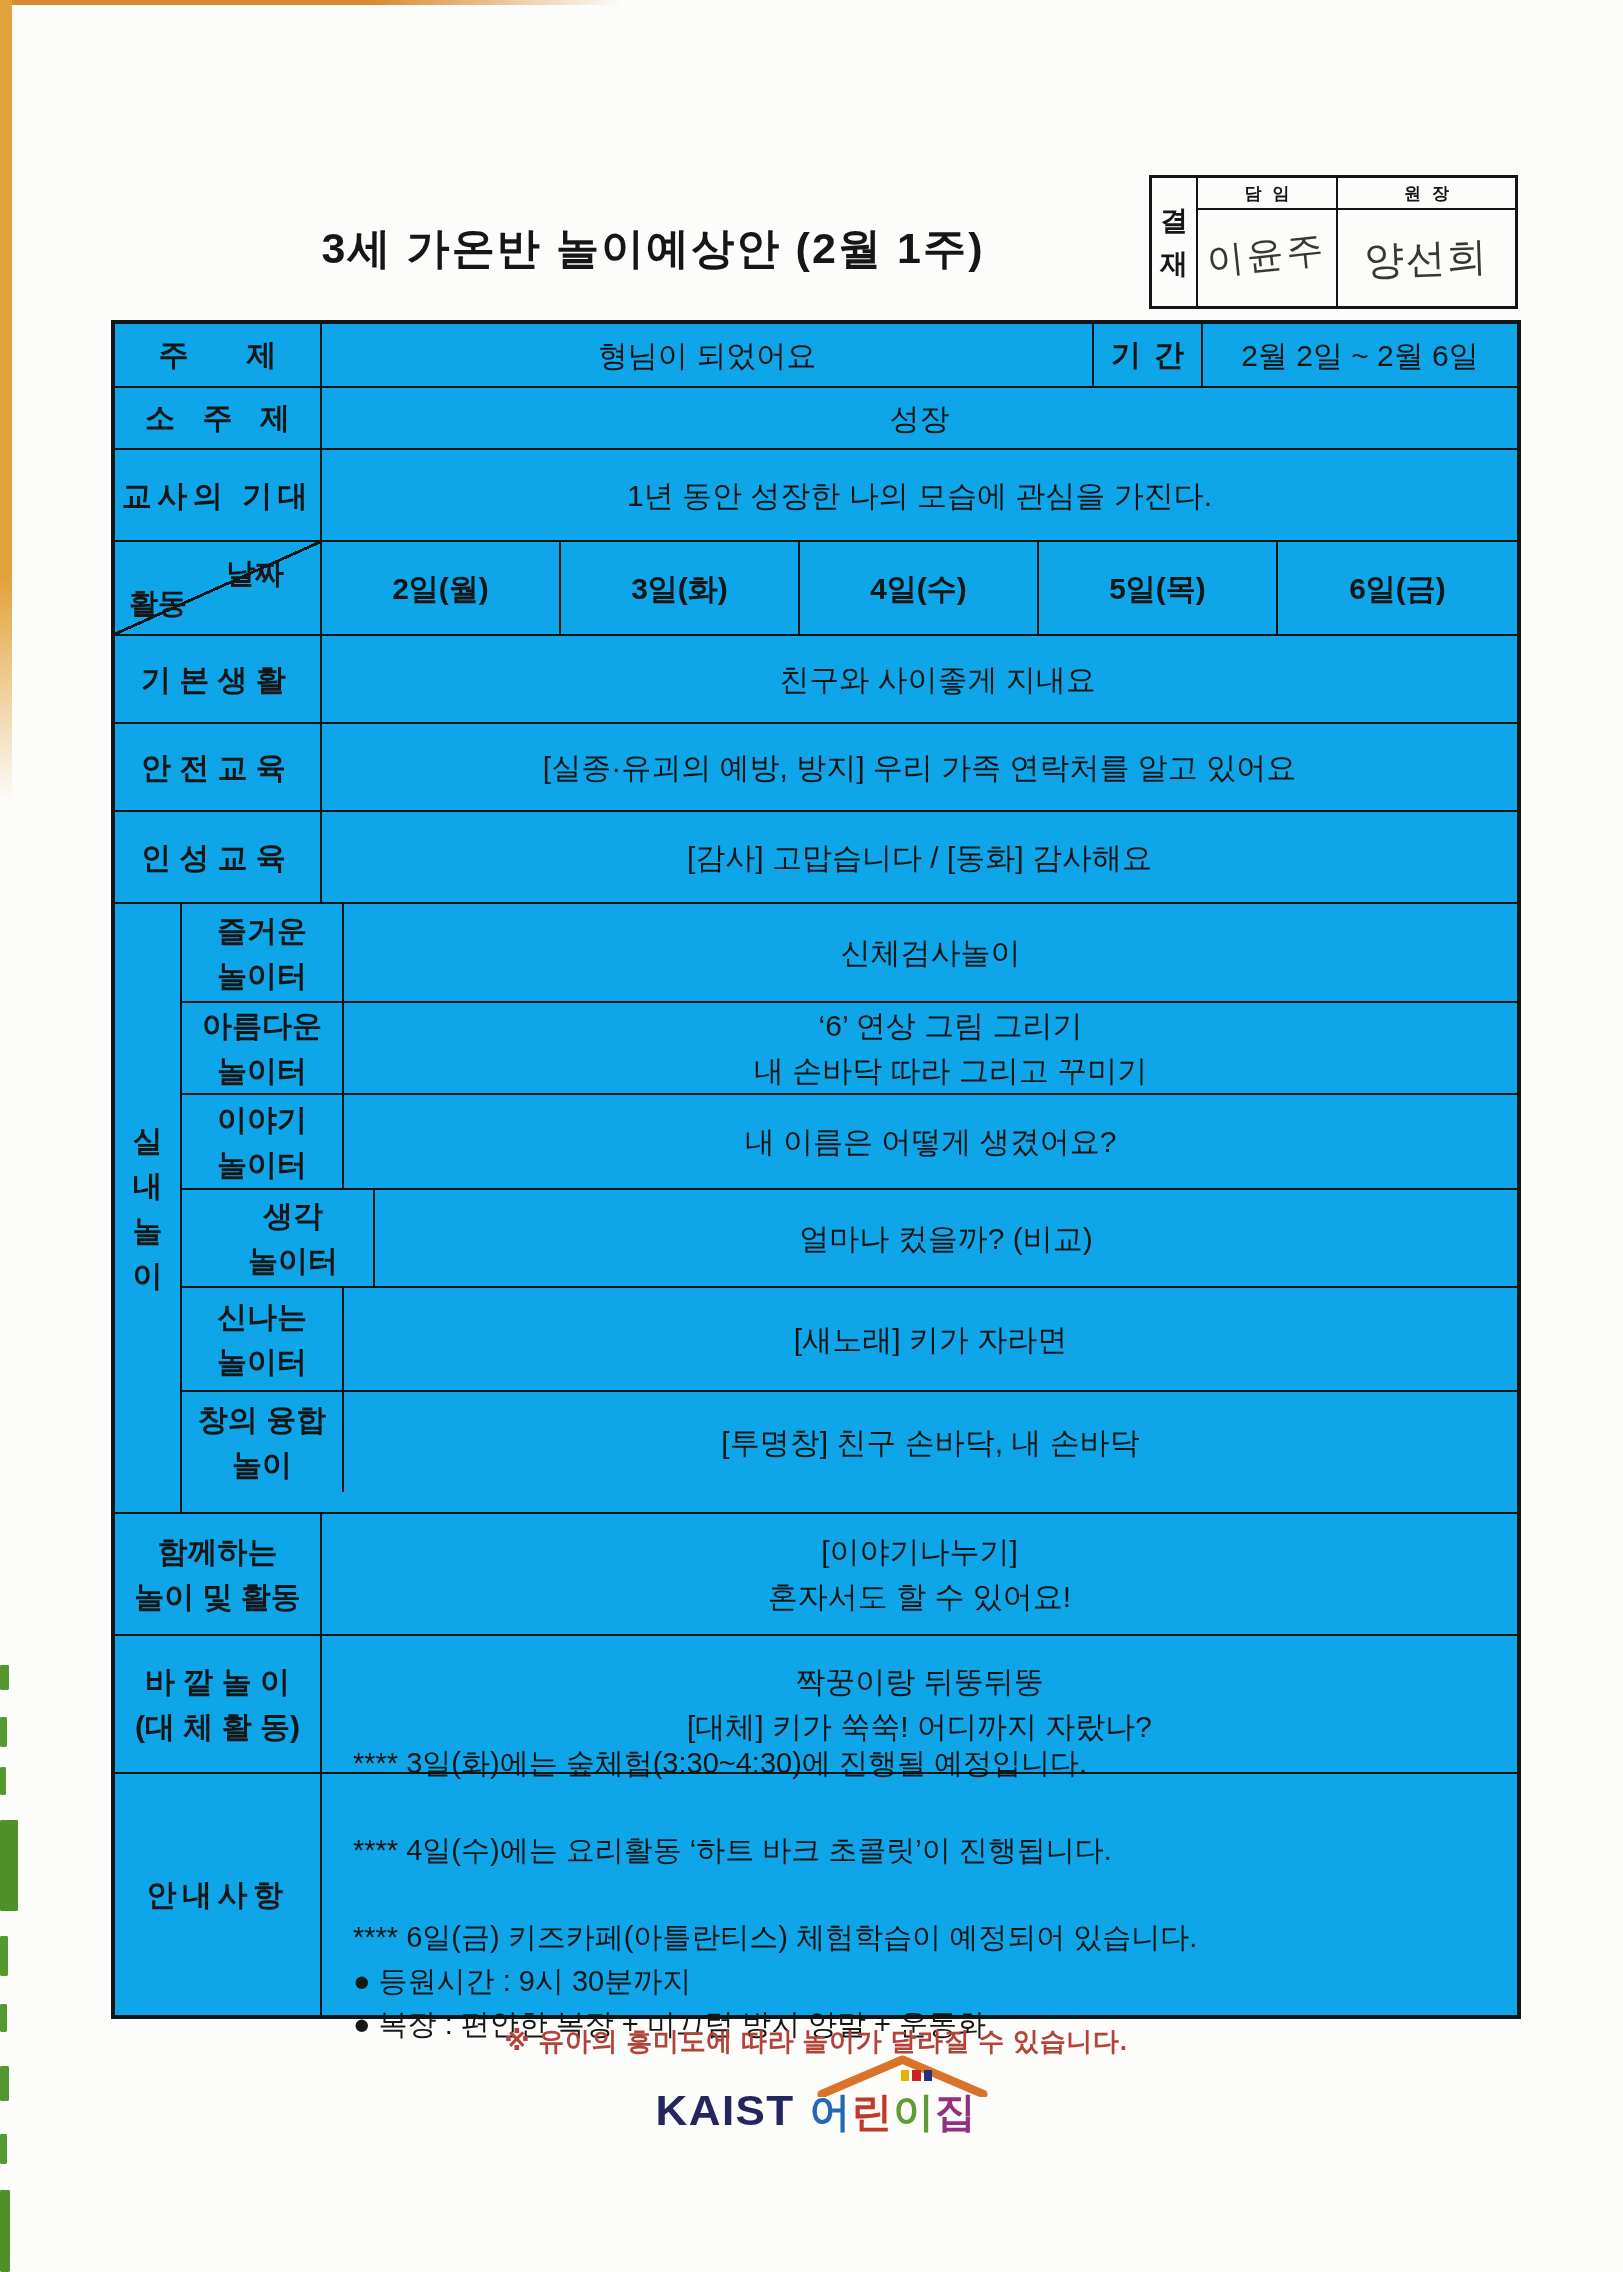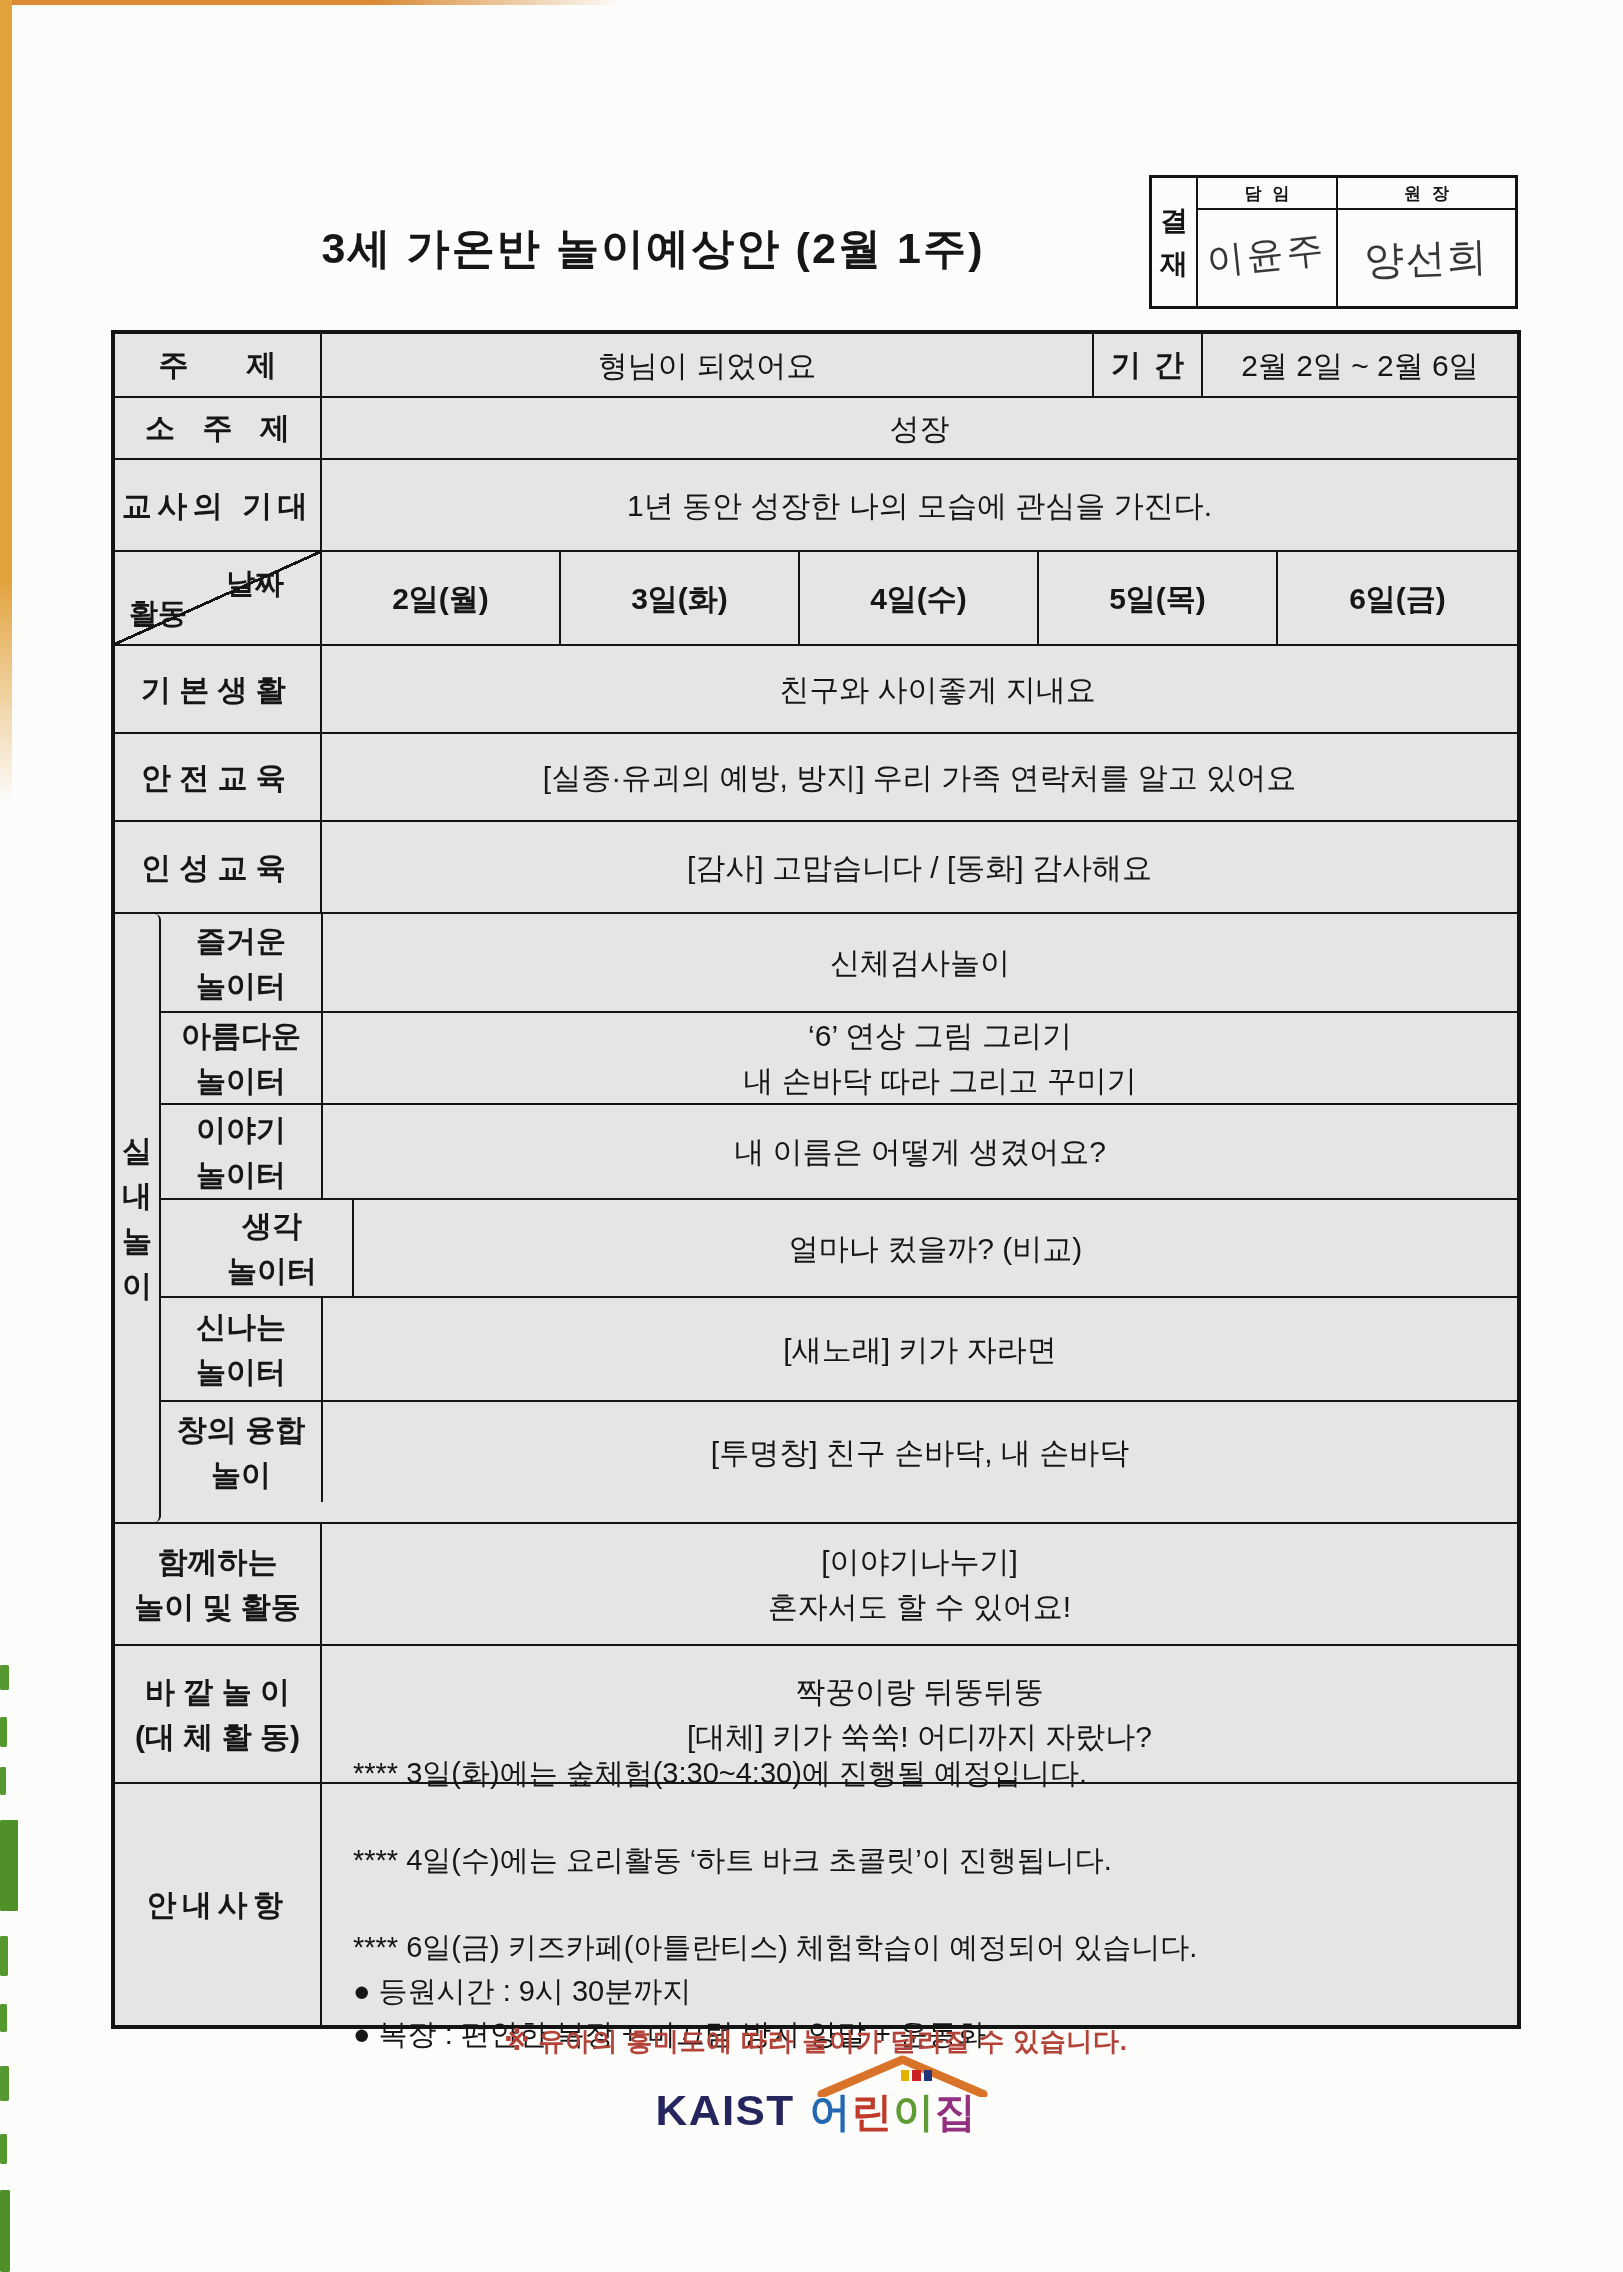--- a/index.html
+++ b/index.html
@@ -40,22 +40,22 @@
   .ap-h2{flex:1;}
   .ap-sig{display:flex;flex:1;}
   .ap-s1{width:140px;border-right:2.8px solid #141414;box-sizing:border-box;}
   .ap-s2{flex:1;}
   .ap-sig div{display:flex;align-items:center;justify-content:center;}
   .sig{font-family:"DejaVu Serif","Liberation Serif",serif;color:#1c1c1c;opacity:.88;}
   .sig1{font-size:37px;transform:rotate(-6deg) translateY(-2.8px);letter-spacing:2.8px;}
   .sig2{font-size:40px;transform:rotate(-2deg);letter-spacing:1.4px;}
 
   
-  .tbl{position:absolute;left:111px;top:330px;width:1410px;
-       border:4.1px solid #141414;box-sizing:border-box;background:#e5e5e5;}
+  .tbl{position:absolute;left:111px;top:320px;width:1410px;
+       border:4.1px solid #141414;box-sizing:border-box;background:#0ea5e9;}
   .row{display:flex;box-sizing:border-box;border-bottom:2.8px solid #141414;}
   .row.last{border-bottom:none;}
   .cell{box-sizing:border-box;display:flex;align-items:center;justify-content:center;
         font-size:30px;text-align:center;white-space:pre-line;line-height:1.5;}
   .lab{font-weight:700;}
   .br{border-right:2.8px solid #141414;}
   .w-label{width:207px;}
   .grow{flex:1;}
   .jl{display:block;text-align:justify;text-align-last:justify;
       align-self:center;line-height:1;}
@@ -74,22 +74,22 @@
   .corner{position:relative;background:
       linear-gradient(to bottom right,transparent calc(50% - 1.4px),
       #141414 calc(50% - 1.4px),#141414 calc(50% + 1.4px),transparent calc(50% + 1.4px));}
   .corner .c-date{position:absolute;top:9.7px;right:36px;font-weight:700;font-size:29px;}
   .corner .c-act{position:absolute;bottom:8.3px;left:14px;font-weight:700;font-size:29px;}
   .w-day{width:239px;font-weight:700;font-size:30px;}
   .w-day.last-day{width:auto;flex:1;}
 
   
   .indoor{display:flex;box-sizing:border-box;border-bottom:2.8px solid #141414;height:610px;}
-  .in-group{width:46px;border-right:2.8px solid #141414;box-sizing:border-box;
-            display:flex;align-items:center;justify-content:center;border-radius:6px;}
+  .in-group{width:67px;border-right:2.8px solid #141414;box-sizing:border-box;
+            display:flex;align-items:center;justify-content:center;}
   .in-group span{display:block;width:33px;word-break:break-all;text-align:center;
                  font-size:30px;font-weight:700;line-height:1.5;}
   .in-rows{flex:1;display:flex;flex-direction:column;}
   .in-row{display:flex;box-sizing:border-box;border-bottom:2.8px solid #141414;}
   .in-row:last-child{border-bottom:none;}
   .w-sublab{width:162px;}
   .ir1{height:99px;} .ir2{height:92px;gap:40px;} .ir3{height:95px;}
   .ir4{height:98px;padding-left:31px;} .ir5{height:104px;} .ir6{height:100px;}
 
   .notice-val{justify-content:flex-start;text-align:left;padding-left:31px;

